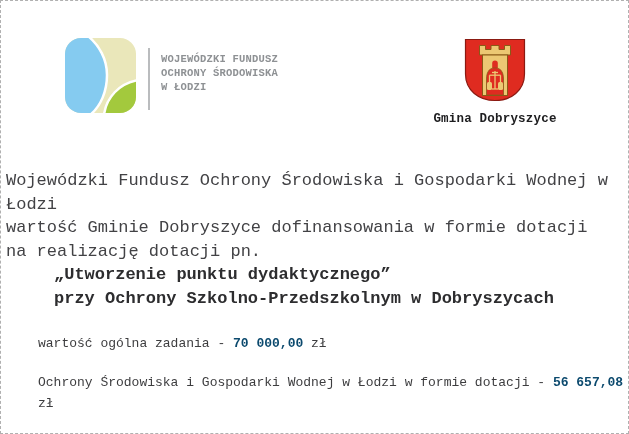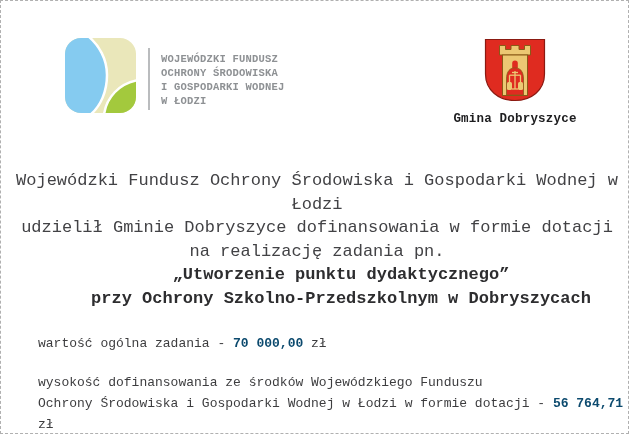--- a/index.html
+++ b/index.html
@@ -12,27 +12,27 @@
   
   .wfos { position:absolute; left:64px; top:37px; display:flex; align-items:flex-start; }
   .wfos-logo { width:71px; height:75px; display:block; }
   .wfos-divider { width:2px; height:62px; background:#babcbe; margin:10px 0 0 12px; }
   .wfos-text {
     margin:14px 0 0 11px; font-size:10.5px; font-weight:bold; line-height:14px;
     color:#8e9194; letter-spacing:0.2px;
   }
 
   
-  .gmina { position:absolute; left:448px; top:37px; width:132px; text-align:center; }
+  .gmina { position:absolute; left:428px; top:37px; width:132px; text-align:center; }
   .gmina-crest { width:62px; height:64px; display:inline-block; }
   .gmina-label { margin-top:5px; font-size:12.5px; font-weight:bold; color:#1d1d1f; letter-spacing:0.2px; }
 
   
   .announcement {
-    position:absolute; top:168px; left:5px; right:0; text-align:center;
+    position:absolute; top:168px; left:5px; right:0; text-align:left;
     font-size:17px; line-height:23.5px; color:#424245;
   }
   .announcement .bold { font-weight:bold; color:#2d2d2f;padding-left:48px; }
 
   
   .funding { position:absolute; left:37px; top:332px; font-size:13px; line-height:21px; color:#3d3d3f; }
   .funding .amount { font-weight:bold; color:#0c4a6e; }
   .funding-grant { margin-top:18px; }
 </style>
 </head>
@@ -50,21 +50,20 @@
       <g clip-path="url(#logoClip)">
         <rect x="0" y="0" width="71" height="75" fill="#eae7ba"></rect>
         <path d="M23,-2 C34,7 42,21 42,37 C42,53 36,68 25,77 L-3,77 L-3,-2 Z" fill="#85cbf0" stroke="#ffffff" stroke-width="2.5"></path>
         <path d="M39,77 C41,60 54,45 74,42 L74,77 Z" fill="#a3c93d" stroke="#ffffff" stroke-width="2.5"></path>
       </g>
     </svg>
     <div class="wfos-divider"></div>
     <div class="wfos-text">
       <div>WOJEWÓDZKI FUNDUSZ</div>
       <div>OCHRONY ŚRODOWISKA</div>
-      <div>I GOSPODARKI WODNEJ</div>
       <div>W ŁODZI</div>
     </div>
   </div>
 
   <div class="gmina">
     <svg class="gmina-crest" viewBox="0 0 62 64" aria-hidden="true">
       <path d="M1.5,1.5 H60.5 V36 C60.5,52.5 47,62.5 31,62.5 C15,62.5 1.5,52.5 1.5,36 Z" fill="#df2b20" stroke="#8b1a12" stroke-width="1.2"></path>
       <path d="M15.5,17 V7.5 H21.5 V11.5 H27 V7.5 H35 V11.5 H40.5 V7.5 H46.5 V17 Z" fill="#ecc873" stroke="#8a5a16" stroke-width="1"></path>
       <rect x="18.5" y="17" width="25" height="40.5" fill="#ecc873" stroke="#8a5a16" stroke-width="1"></rect>
       <path d="M28.2,30 v-4.6 a2.8,2.8 0 0 1 5.6,0 V30 Z" fill="#df2b20"></path>
@@ -78,31 +77,30 @@
         <line x1="28" y1="51" x2="34" y2="51"></line>
       </g>
       <rect x="23" y="44" width="5" height="8" rx="1.5" fill="#ecc873"></rect>
       <rect x="34" y="44" width="5" height="8" rx="1.5" fill="#ecc873"></rect>
     </svg>
     <div class="gmina-label">Gmina Dobryszyce</div>
   </div>
 
   <div class="announcement">
     <div class="line">Wojewódzki Fundusz Ochrony Środowiska i Gospodarki Wodnej w Łodzi</div>
-    <div class="line">udzielił Gminie Dobryszyce dofinansowania w formie dotacji</div>
-    <div class="line">na realizację zadania pn.</div>
+    <div class="line">wartość Gminie Dobryszyce dofinansowania w formie dotacji</div>
+    <div class="line">na realizację dotacji pn.</div>
     <div class="line bold">„Utworzenie punktu dydaktycznego”</div>
     <div class="line bold">przy Ochrony Szkolno-Przedszkolnym w Dobryszycach</div>
   </div>
 
   <div class="funding">
     <div class="funding-total">
       <span>wartość ogólna zadania - </span><span class="amount">70 000,00</span><span> zł</span>
     </div>
     <div class="funding-grant">
-      <div>wysokość dofinansowania ze środków Wojewódzkiego Funduszu</div>
       <div>
-        <span>Ochrony Środowiska i Gospodarki Wodnej w Łodzi w formie dotacji - </span><span class="amount">56 764,71</span><span> zł</span>
+        <span>Ochrony Środowiska i Gospodarki Wodnej w Łodzi w formie dotacji - </span><span class="amount">56 657,08</span><span> zł</span>
       </div>
     </div>
   </div>
 
 </div>
 
 </body></html>

